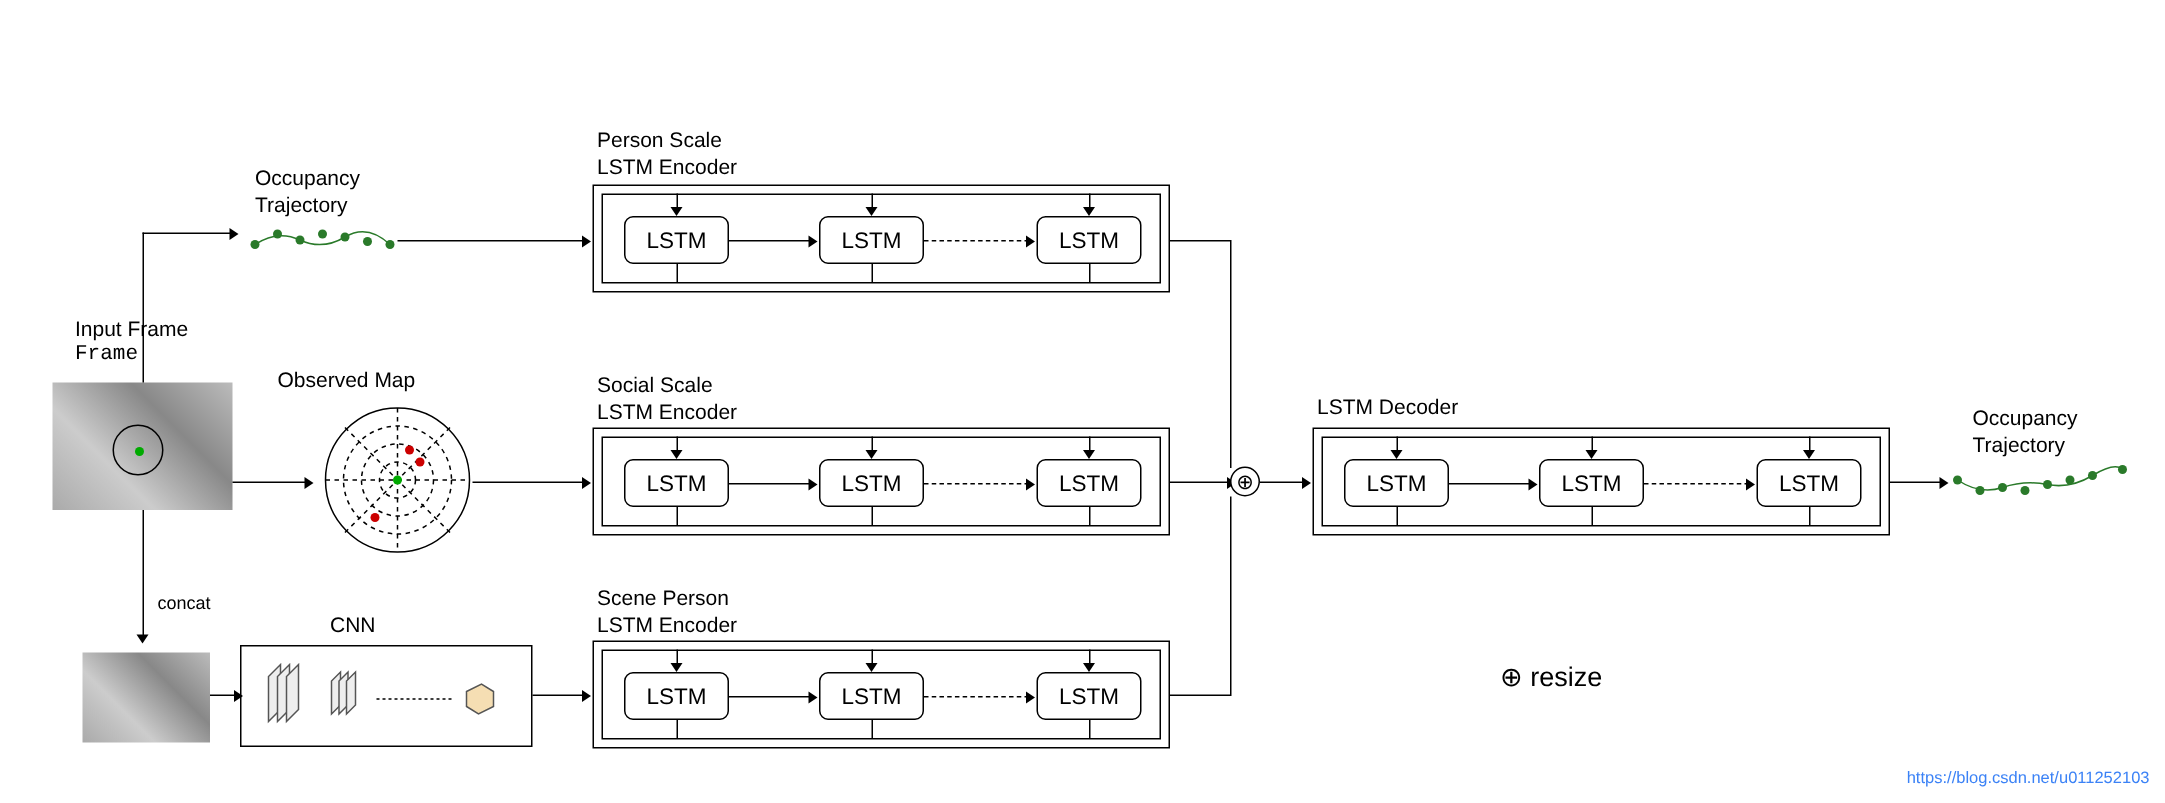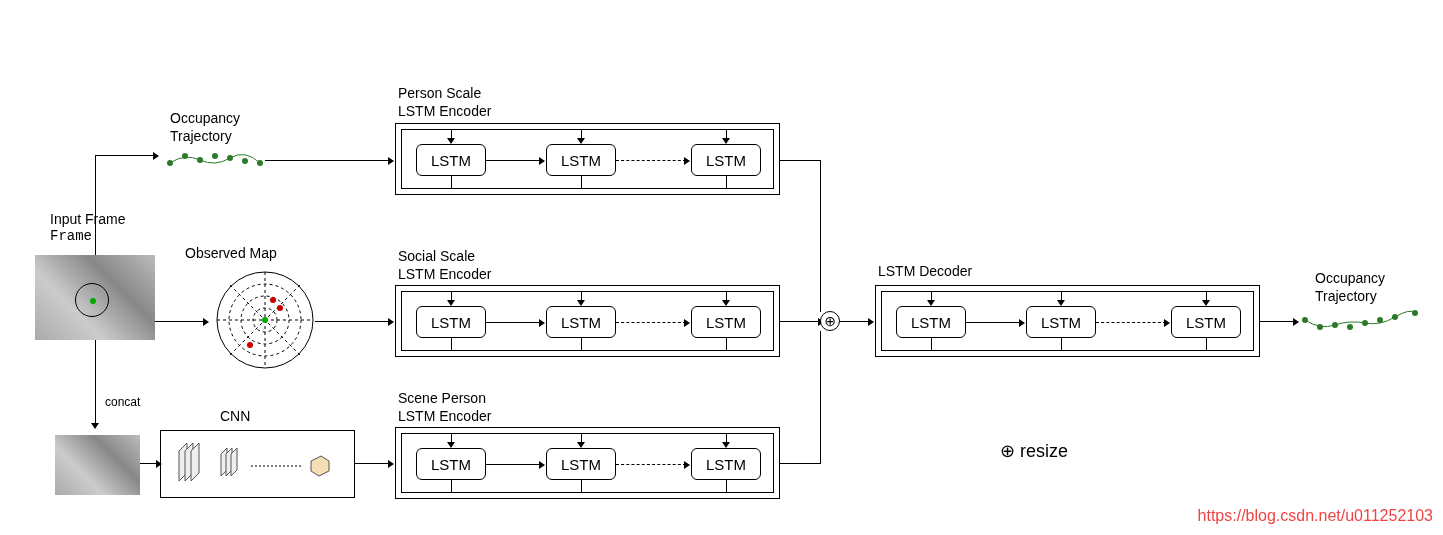--- a/index.html
+++ b/index.html
@@ -7,21 +7,21 @@
   .label { position: absolute; color: #000; white-space: nowrap; }
   .lstm-block { position: absolute; border: 1px solid #000; }
   .lstm-cell { position: absolute; border: 1px solid #000; border-radius: 6px; display: flex; align-items: center; justify-content: center; background: #fff; font-size: 15px; }
   .arrow-line { position: absolute; background: #000; }
   .arrow-head-r { position: absolute; width: 0; height: 0; border-top: 4px solid transparent; border-bottom: 4px solid transparent; border-left: 6px solid #000; }
   .arrow-head-d { position: absolute; width: 0; height: 0; border-left: 4px solid transparent; border-right: 4px solid transparent; border-top: 6px solid #000; }
   .dotted-arrow { position: absolute; border-top: 1px dashed #000; }
   .photo { position: absolute; background: linear-gradient(45deg, #aaa, #ccc, #888, #bbb); }
   .occupancy-map { position: absolute; }
   .concat-circle { position: absolute; border: 1px solid #000; border-radius: 50%; width: 20px; height: 20px; display: flex; align-items: center; justify-content: center; font-size: 14px; background: #fff; }
-  .watermark { position: absolute; right: 10px; bottom: 10px; color: #ef4444; font-size: 16px; }
+  .watermark { position: absolute; right: 10px; bottom: 10px; color: #3b82f6; font-size: 11px; }
 </style>
 </head>
 <body>
 
 <div class="label" style="left:50px; top:210px; line-height:18px;">
   <span style="display:inline-block; width:60px; text-align:center;">Input Frame</span>
 </div>
 <div class="label" style="left:50px; top:228px;font-family:Liberation Mono, monospace;">Frame</div>
 
 <div class="photo" style="left:35px; top:255px; width:120px; height:85px;"></div>

